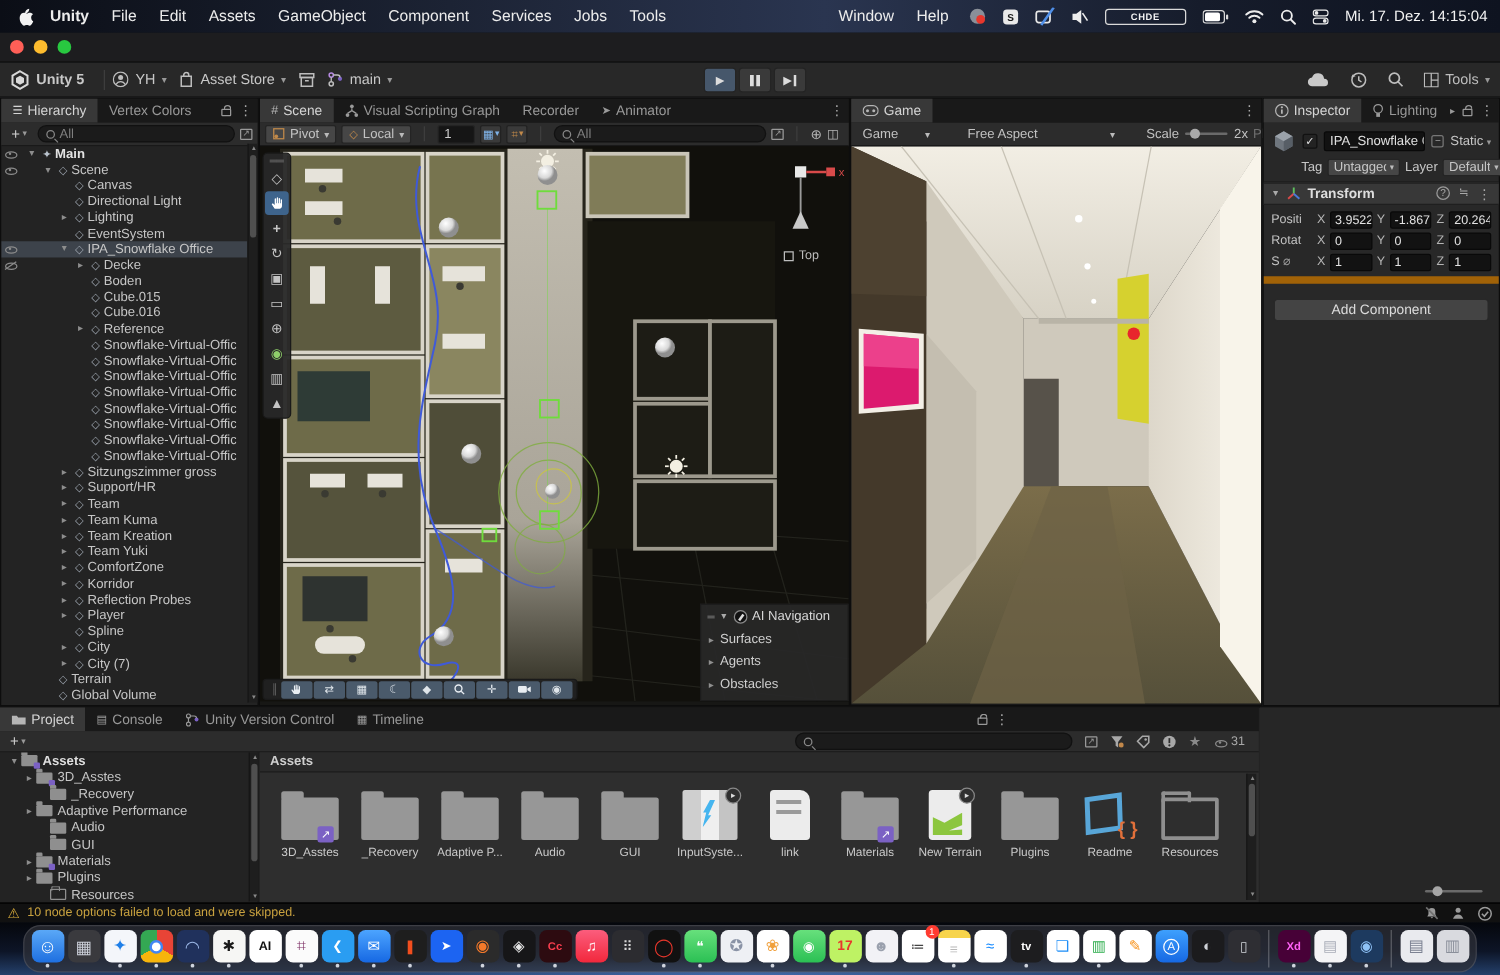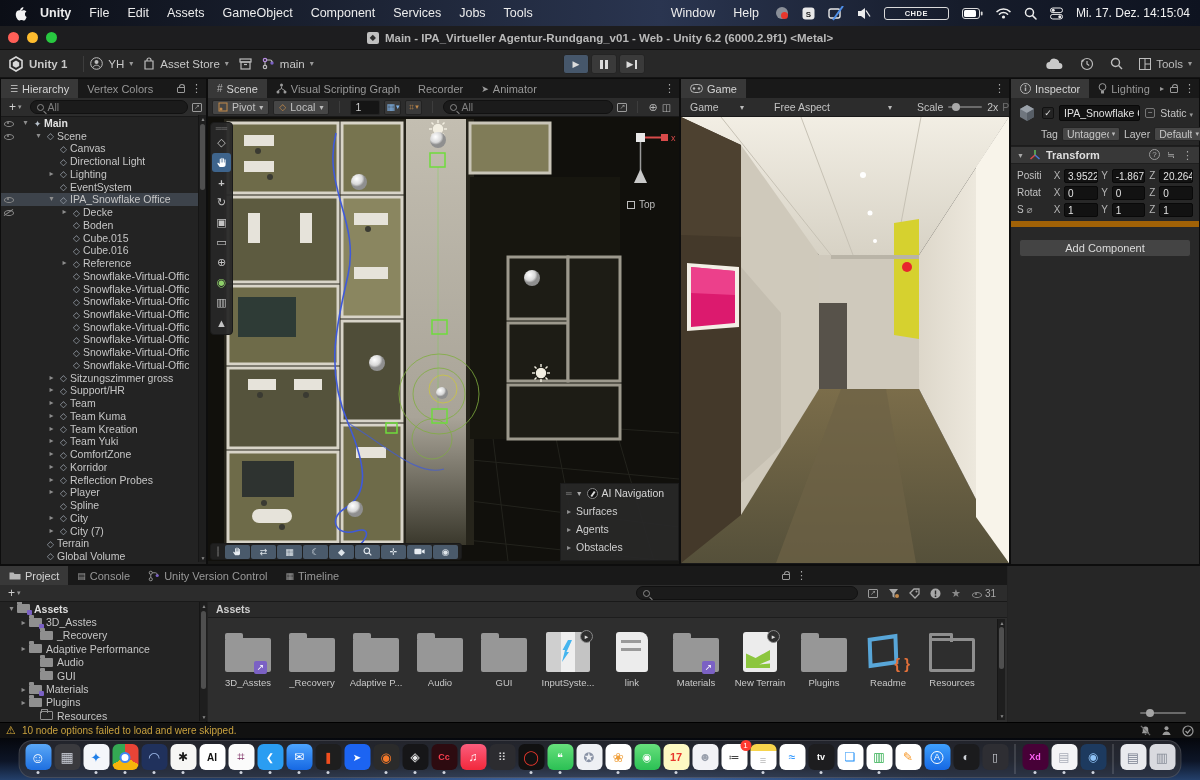--- a/index.html
+++ b/index.html
@@ -265,33 +265,29 @@
           </svg>
         </span>
       <span class="mb-clock">Mi. 17. Dez. 14:15:04</span>
     </div>
   </div>
 
   <div id="titlebar">
     <span class="tl" style="background:#ff5f57"></span>
     <span class="tl" style="background:#febc2e"></span>
     <span class="tl" style="background:#28c840"></span>
-    <div id="wintitle">
-        <span class="doc-ico"></span>
-        <span>Main - IPA_Virtueller Agentur-Rundgang_v01 - Web - Unity 6.2 (6000.2.9f1) &lt;Metal&gt;</span>
-      </div>
   </div>
 
   <div id="u-toolbar">
     <div class="tb-group">
       <svg width="16" height="16" viewBox="0 0 16 16">
           <polygon points="8,1 14,4.5 14,11.5 8,15 2,11.5 2,4.5" fill="none" stroke="#d8d8d8" stroke-width="1.6"></polygon>
           <polygon points="8,4.5 11.2,6.4 11.2,10 8,11.8 4.8,10 4.8,6.4" fill="#d8d8d8"></polygon>
         </svg>
-      <b>Unity 1</b>
+      <b>Unity 5</b>
     </div>
     <div class="tb-sep"></div>
     <div class="tb-group">
       <svg width="13" height="13" viewBox="0 0 13 13">
           <circle cx="6.5" cy="6.5" r="5.8" fill="none" stroke="#bdbdbd"></circle>
           <circle cx="6.5" cy="5" r="2" fill="#bdbdbd"></circle>
           <path d="M2.8 10.6c.8-1.6 2.2-2.4 3.7-2.4s2.9.8 3.7 2.4" fill="none" stroke="#bdbdbd"></path>
         </svg>
       <span>YH</span>
         <span class="dd-car" style="font-size:8px;color:#999">▾</span>
@@ -1652,21 +1648,21 @@
 
       <div class="dock-item">
         <div class="dock-ico" style="background:linear-gradient(180deg,#67e07c,#2bc054)">
           <span style="color:#fff;font-size:11px">◉</span>
 
         </div>
         <span class="ddot"></span>
       </div>
 
       <div class="dock-item">
-        <div class="dock-ico" style="background:#fef9c3">
+        <div class="dock-ico" style="background:#bef264">
           <span style="color:#e8372c;font-size:11px;font-weight:bold">17</span>
 
         </div>
         <span class="ddot on"></span>
       </div>
 
       <div class="dock-item">
         <div class="dock-ico" style="background:#f2f2f6">
           <span style="color:#9aa0ad;font-size:12px">☻</span>
 

